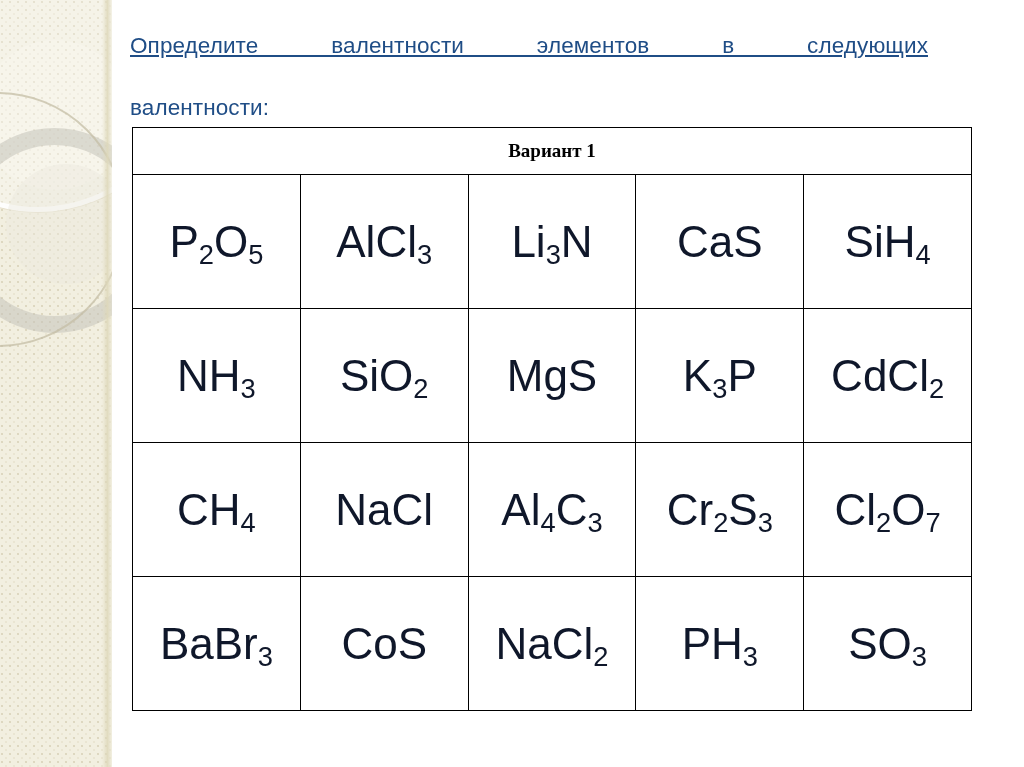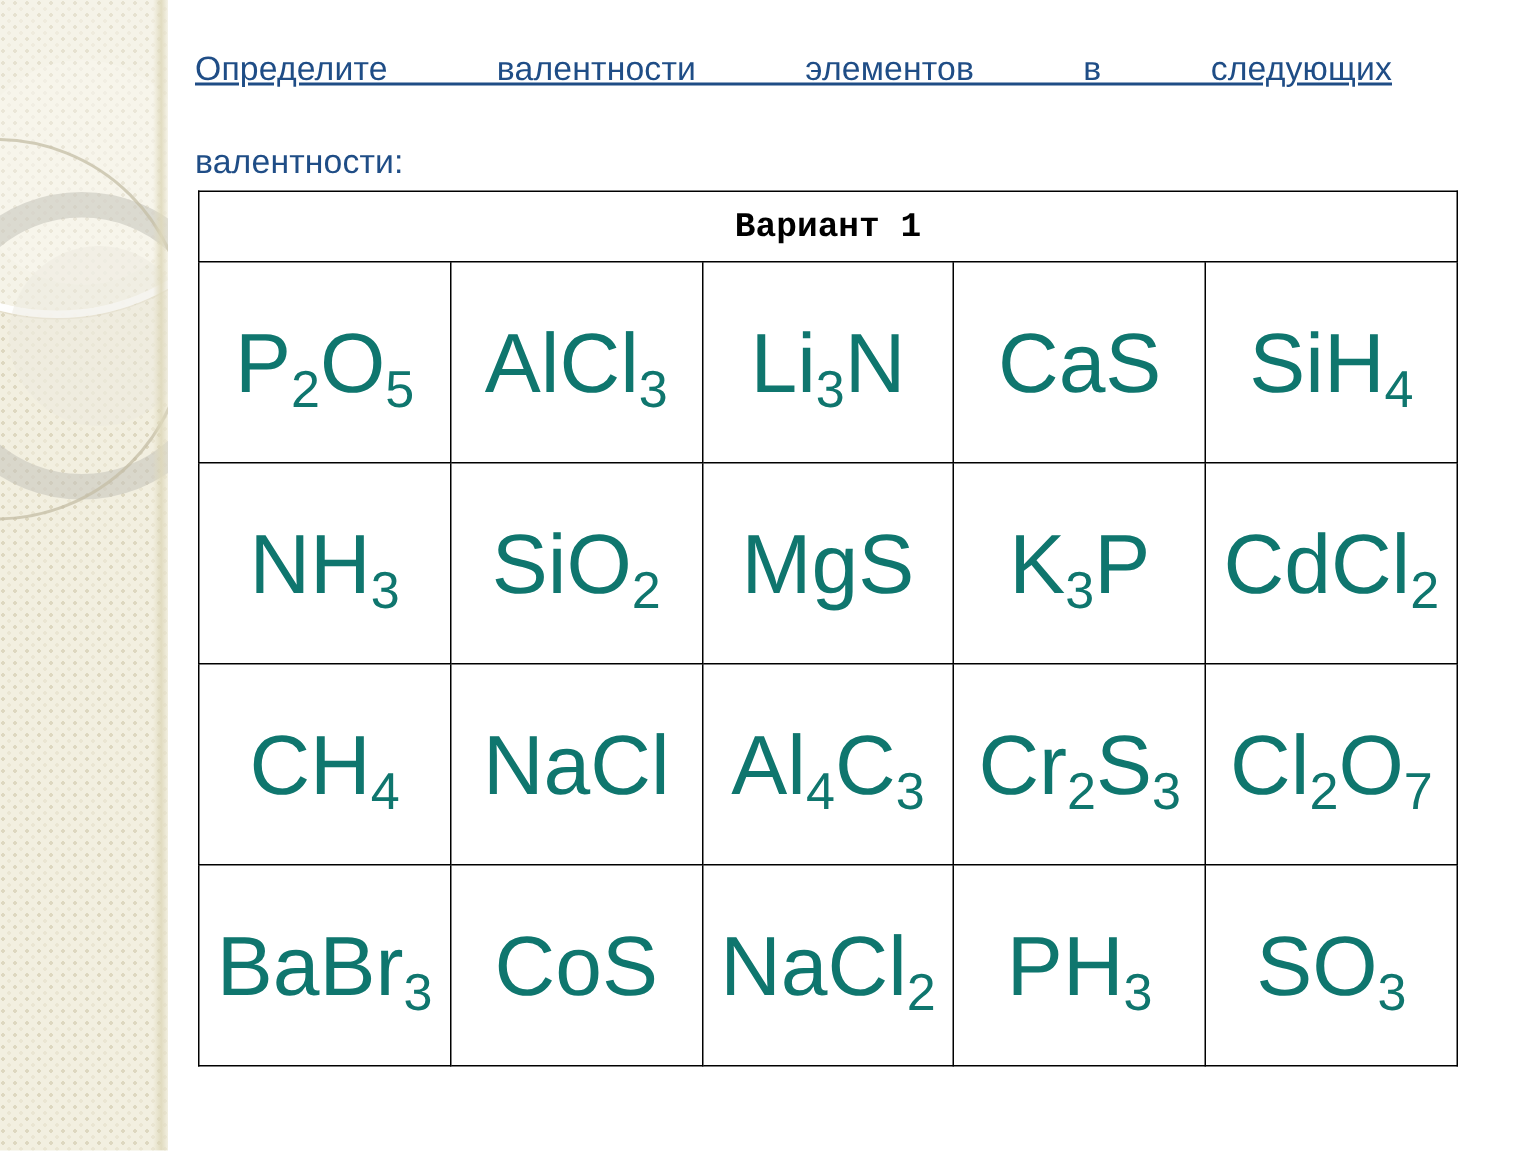--- a/index.html
+++ b/index.html
@@ -129,29 +129,29 @@
   }
   #valency-table td {
     border: 1.6px solid #000000;
     text-align: center;
     vertical-align: middle;
     padding: 0;
     background: #ffffff;
   }
   .variant-head {
     height: 46px;
-    font-size: 23px;
+    font-size: 19px;
     font-weight: bold;
     color: #000000;
-    font-family: Liberation Mono, monospace;
+    font-family: Liberation Serif, serif;
   }
   .formula-cell {
     height: 133px;
-    font-size: 56px;
-    color: #0f766e;
+    font-size: 44px;
+    color: #0f172a;
     font-family: "Liberation Sans", sans-serif;
     white-space: nowrap;
   }
   .formula-cell sub {
     font-size: 0.62em;
     vertical-align: baseline;
     position: relative;
     top: 0.28em;
     line-height: 0;
   }

